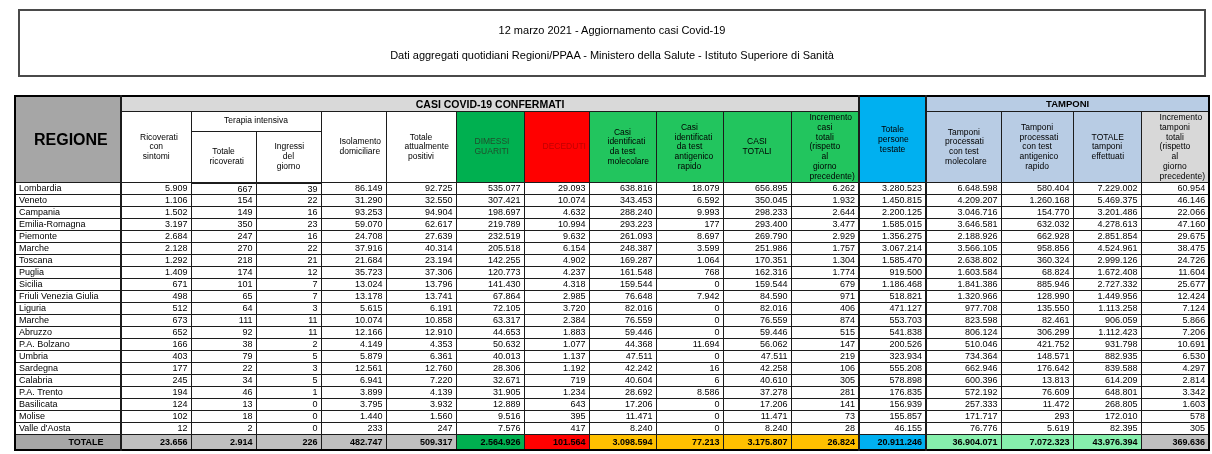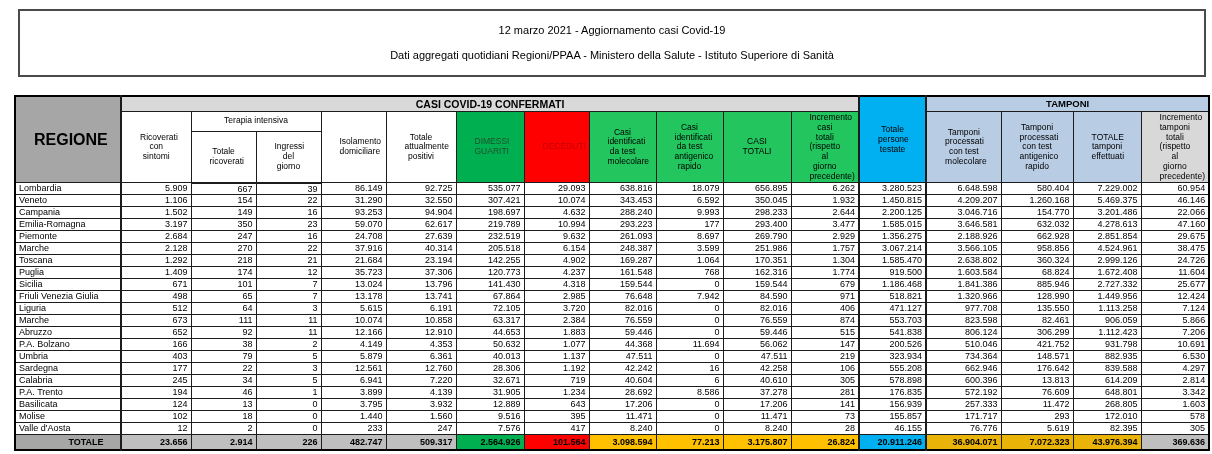--- a/index.html
+++ b/index.html
@@ -36,21 +36,21 @@
   .hdr-gray{background:#d8d8d8;color:#000;}
   tbody td{height:12px;text-align:right;white-space:nowrap;line-height:1;}
   tbody td:first-child{text-align:left;border-right-width:2px;}
   tbody td:nth-child(13){border-left-width:2px;border-right-width:2px;}
   tr.total td{font-weight:bold;height:15px;background:#bfbfbf;}
   tr.total td:first-child{text-align:center;background:#a6a6a6;padding-left:39px;}
   tr.total td.t-green{background:#00b050;}
   tr.total td.t-red{background:#ff0000;color:#000;}
   tr.total td.t-yellow{background:#ffc000;}
   tr.total td.t-cyan{background:#00b0f0;}
-  tr.total td.t-blue{background:#eab308;}
+  tr.total td.t-blue{background:#86efac;}
   tr.total td.t-gray{background:#bfbfbf;margin-left:20px;}
 </style>
 </head>
 <body>
 
 <div class="title-box">
   <div class="title-line">12 marzo 2021 - Aggiornamento casi Covid-19</div>
   <div class="title-line">Dati aggregati quotidiani Regioni/PPAA - Ministero della Salute - Istituto Superiore di Sanità</div>
 </div>
 

